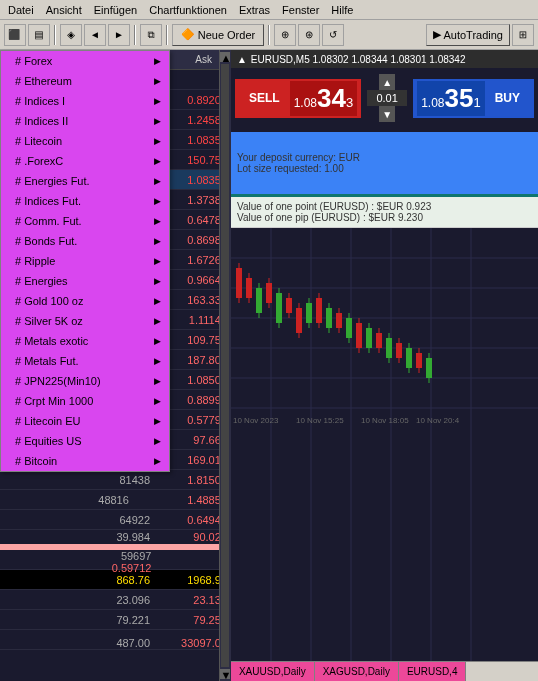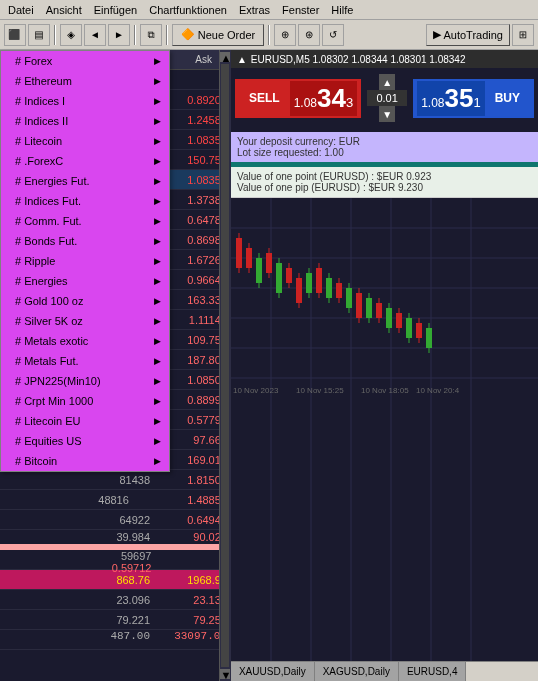--- a/index.html
+++ b/index.html
@@ -174,25 +174,25 @@
       background: #333;
       color: #fff;
       padding: 2px 6px;
       font-size: 11px;
       border: none;
       width: 40px;
       text-align: center;
     }
 
     .deposit-info {
-      background: #c4b5fd;
-      padding: 4px 6px;
+      background: #3b82f6;
+      padding: 20px 6px;
       font-size: 10px;
       color: #333;
-      border-bottom: 5px solid #0f766e;
+      border-bottom: 3px solid #0f766e;
     }
     .pip-info {
       background: #e8f0e8;
       padding: 4px 6px;
       font-size: 10px;
       color: #333;
       border-bottom: 1px solid #ccc;
     }
 
     
@@ -210,21 +210,21 @@
       border-top: 1px solid #808080;
       height: 20px;
     }
     .bottom-tab {
       padding: 2px 8px;
       font-size: 10px;
       border-right: 1px solid #808080;
       cursor: pointer;
       display: flex;
       align-items: center;
-      background: #a3a3a3;
+      background: #ec4899;
     }
   </style>
 </head>
 <body>
 
 <div class="menu-bar">
   <span>Datei</span>
   <span>Ansicht</span>
   <span>Einfügen</span>
   <span>Chartfunktionen</span>
@@ -394,36 +394,36 @@
       <div style="width:80px; padding:0 4px; color:#aaa; font-size:11px;"></div>
       <div style="width:80px; text-align:right; padding-right:4px; color:#aaa; font-size:11px;">39.984</div>
       <div style="width:80px; text-align:right; padding-right:4px; color:#ff6666; font-size:11px;">90.020</div>
     </div>
     <div style="display:flex; height:20px; align-items:center; border-bottom:1px solid #2a2a3e;flex-direction:column;">
       <div style="width:80px; padding:0 4px; color:#aaa; font-size:11px;"></div>
       <div style="width:80px; text-align:right; padding-right:4px; color:#aaa; font-size:11px;">59697</div>
       <div style="width:80px; text-align:right; padding-right:4px; color:#ff6666; font-size:11px;">0.59712</div>
     </div>
 
-    <div style="display:flex; height:20px; align-items:center; border-bottom:1px solid #2a2a3e; background:#be185d;">
+    <div style="display:flex; height:20px; align-items:center; border-bottom:1px solid #2a2a3e; background:#000000;">
       <div style="width:80px; padding:0 4px; color:#ffdd00; font-size:11px;"></div>
       <div style="width:80px; text-align:right; padding-right:4px; color:#ffdd00; font-size:11px;">868.76</div>
       <div style="width:80px; text-align:right; padding-right:4px; color:#ffdd00; font-size:11px;">1968.99</div>
     </div>
     <div style="display:flex; height:20px; align-items:center; border-bottom:1px solid #2a2a3e;">
       <div style="width:80px; padding:0 4px; color:#aaa; font-size:11px;"></div>
       <div style="width:80px; text-align:right; padding-right:4px; color:#aaa; font-size:11px;">23.096</div>
       <div style="width:80px; text-align:right; padding-right:4px; color:#ff6666; font-size:11px;">23.133</div>
     </div>
     <div style="display:flex; height:20px; align-items:center; border-bottom:1px solid #2a2a3e;">
       <div style="width:80px; padding:0 4px; color:#aaa; font-size:11px;"></div>
       <div style="width:80px; text-align:right; padding-right:4px; color:#aaa; font-size:11px;">79.221</div>
       <div style="width:80px; text-align:right; padding-right:4px; color:#ff6666; font-size:11px;">79.254</div>
     </div>
-    <div style="display:flex; height:20px; align-items:flex-start; border-bottom:1px solid #2a2a3e;font-family:Liberation Mono, monospace;">
+    <div style="display:flex; height:20px; align-items:flex-end; border-bottom:1px solid #2a2a3e;">
       <div style="width:80px; padding:0 4px; color:#aaa; font-size:11px;"></div>
       <div style="width:80px; text-align:right; padding-right:4px; color:#aaa; font-size:11px;">487.00</div>
       <div style="width:80px; text-align:right; padding-right:4px; color:#ff6666; font-size:11px;">33097.00</div>
     </div>
 
     <div style="position:absolute; right:0; top:0; bottom:0; width:12px; background:#2d2d44; border-left:1px solid #555; display:flex; flex-direction:column; align-items:center;">
       <div style="width:10px; height:10px; background:#666; margin-top:2px; cursor:pointer;">▲</div>
       <div style="flex:1; width:8px; background:#444; margin:2px 0;"></div>
       <div style="width:10px; height:10px; background:#666; margin-bottom:2px; cursor:pointer;">▼</div>
     </div>

